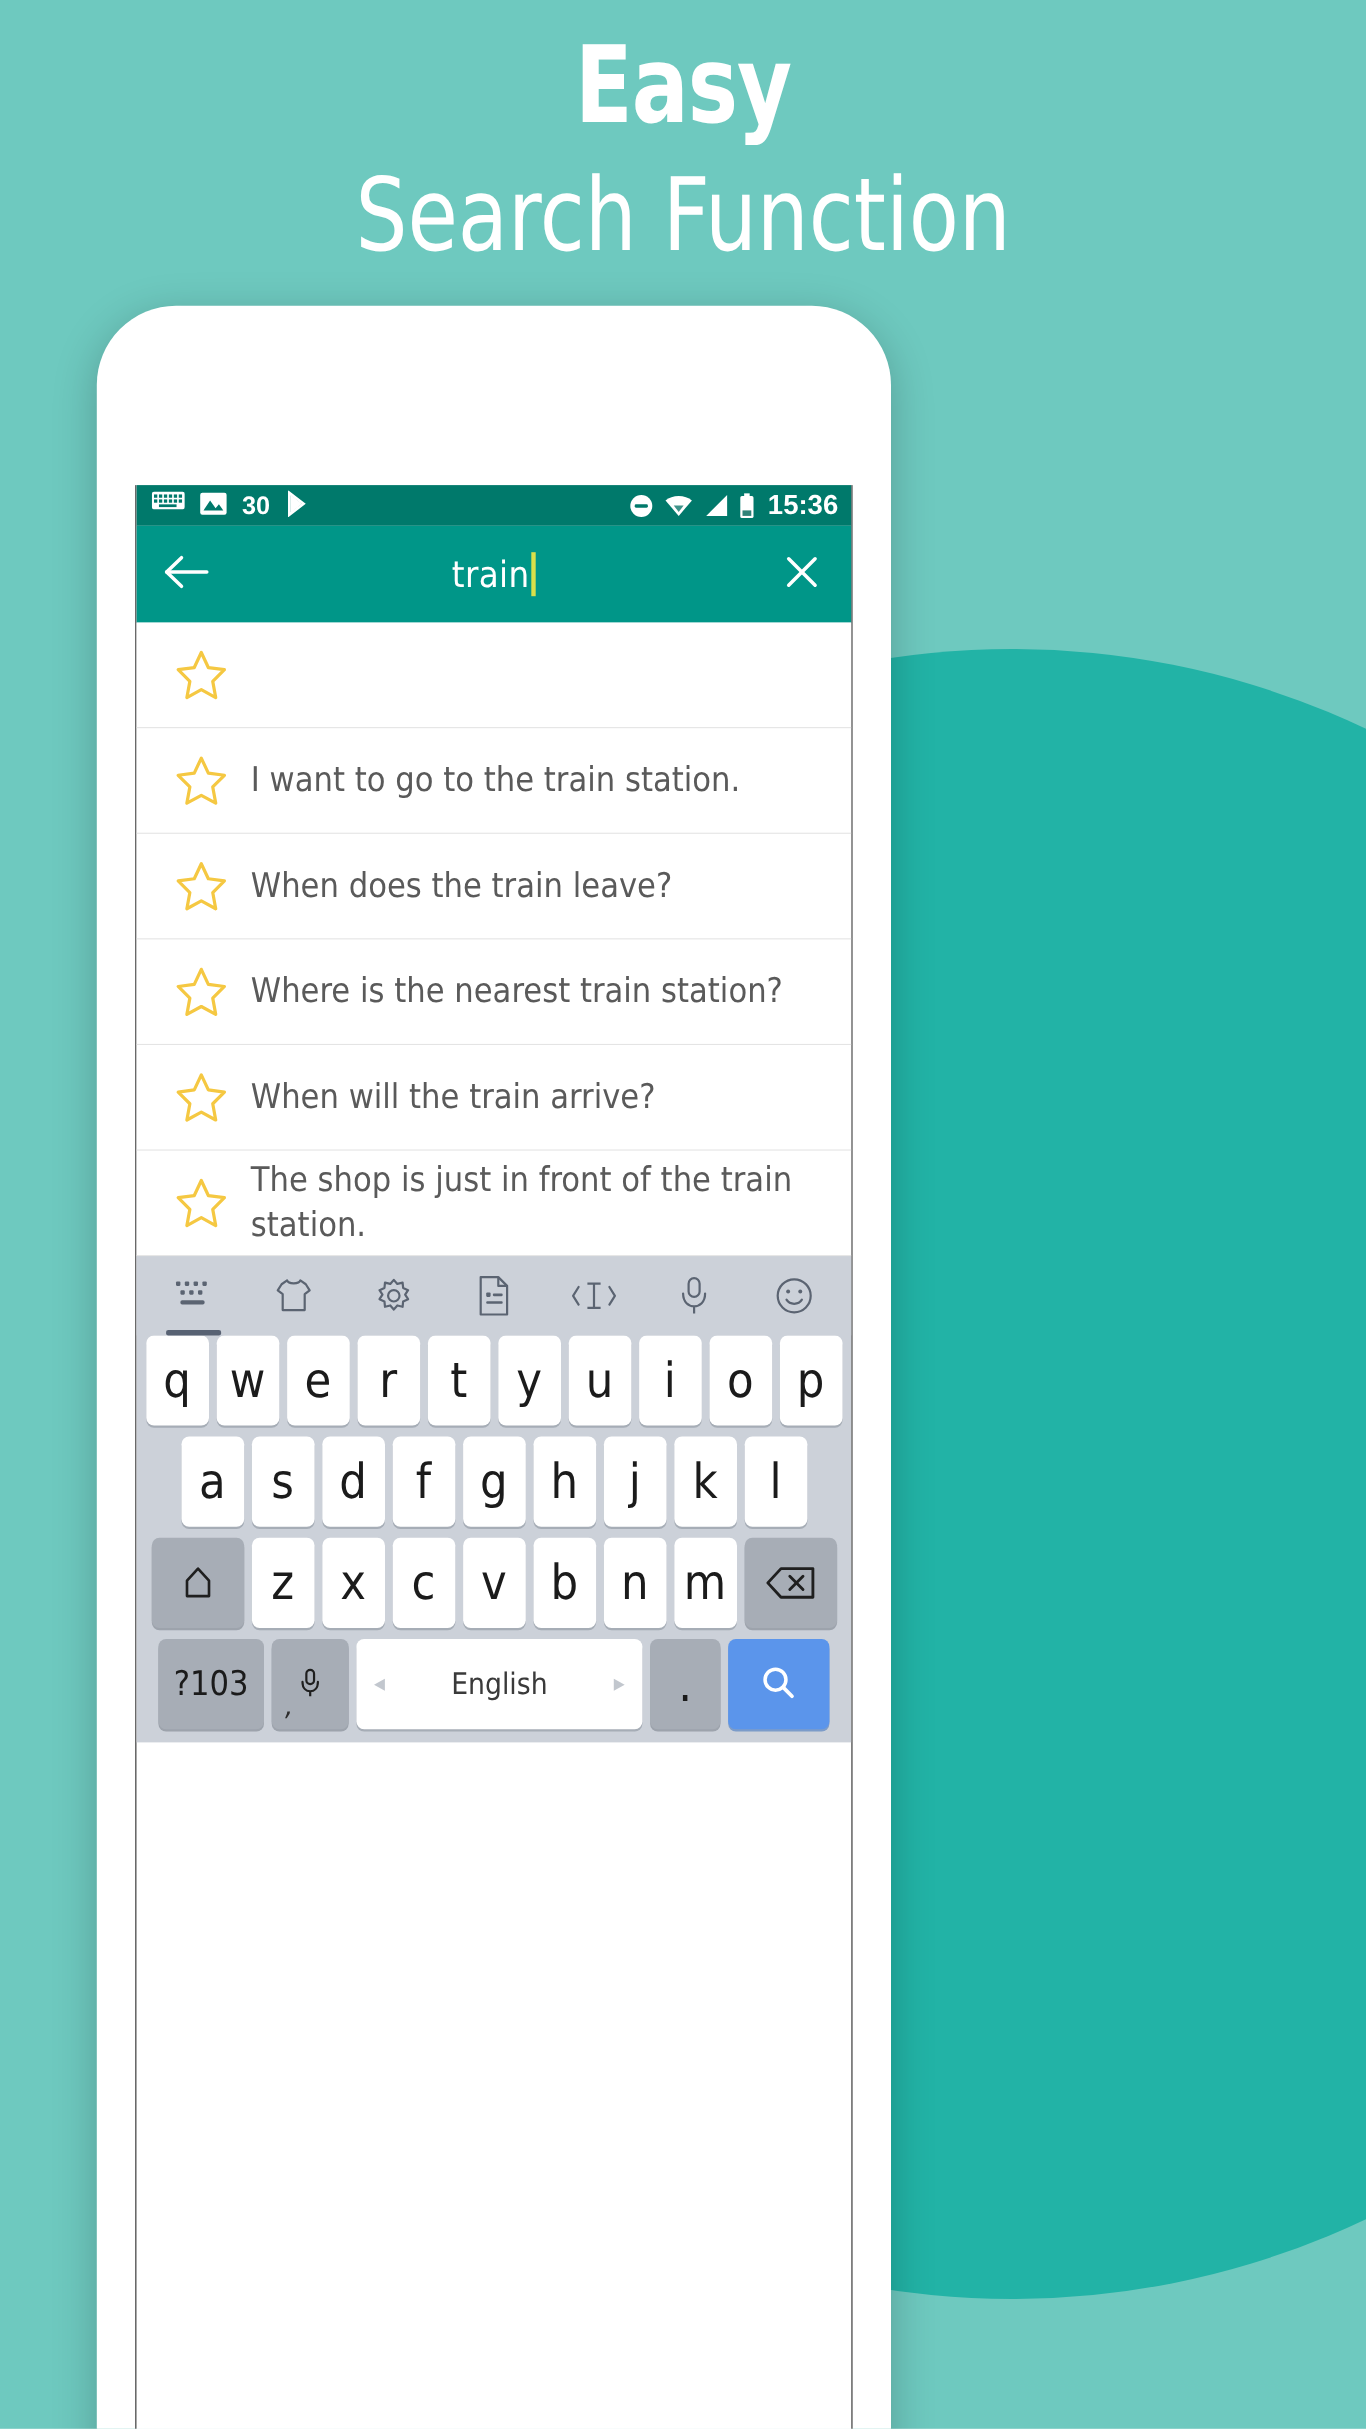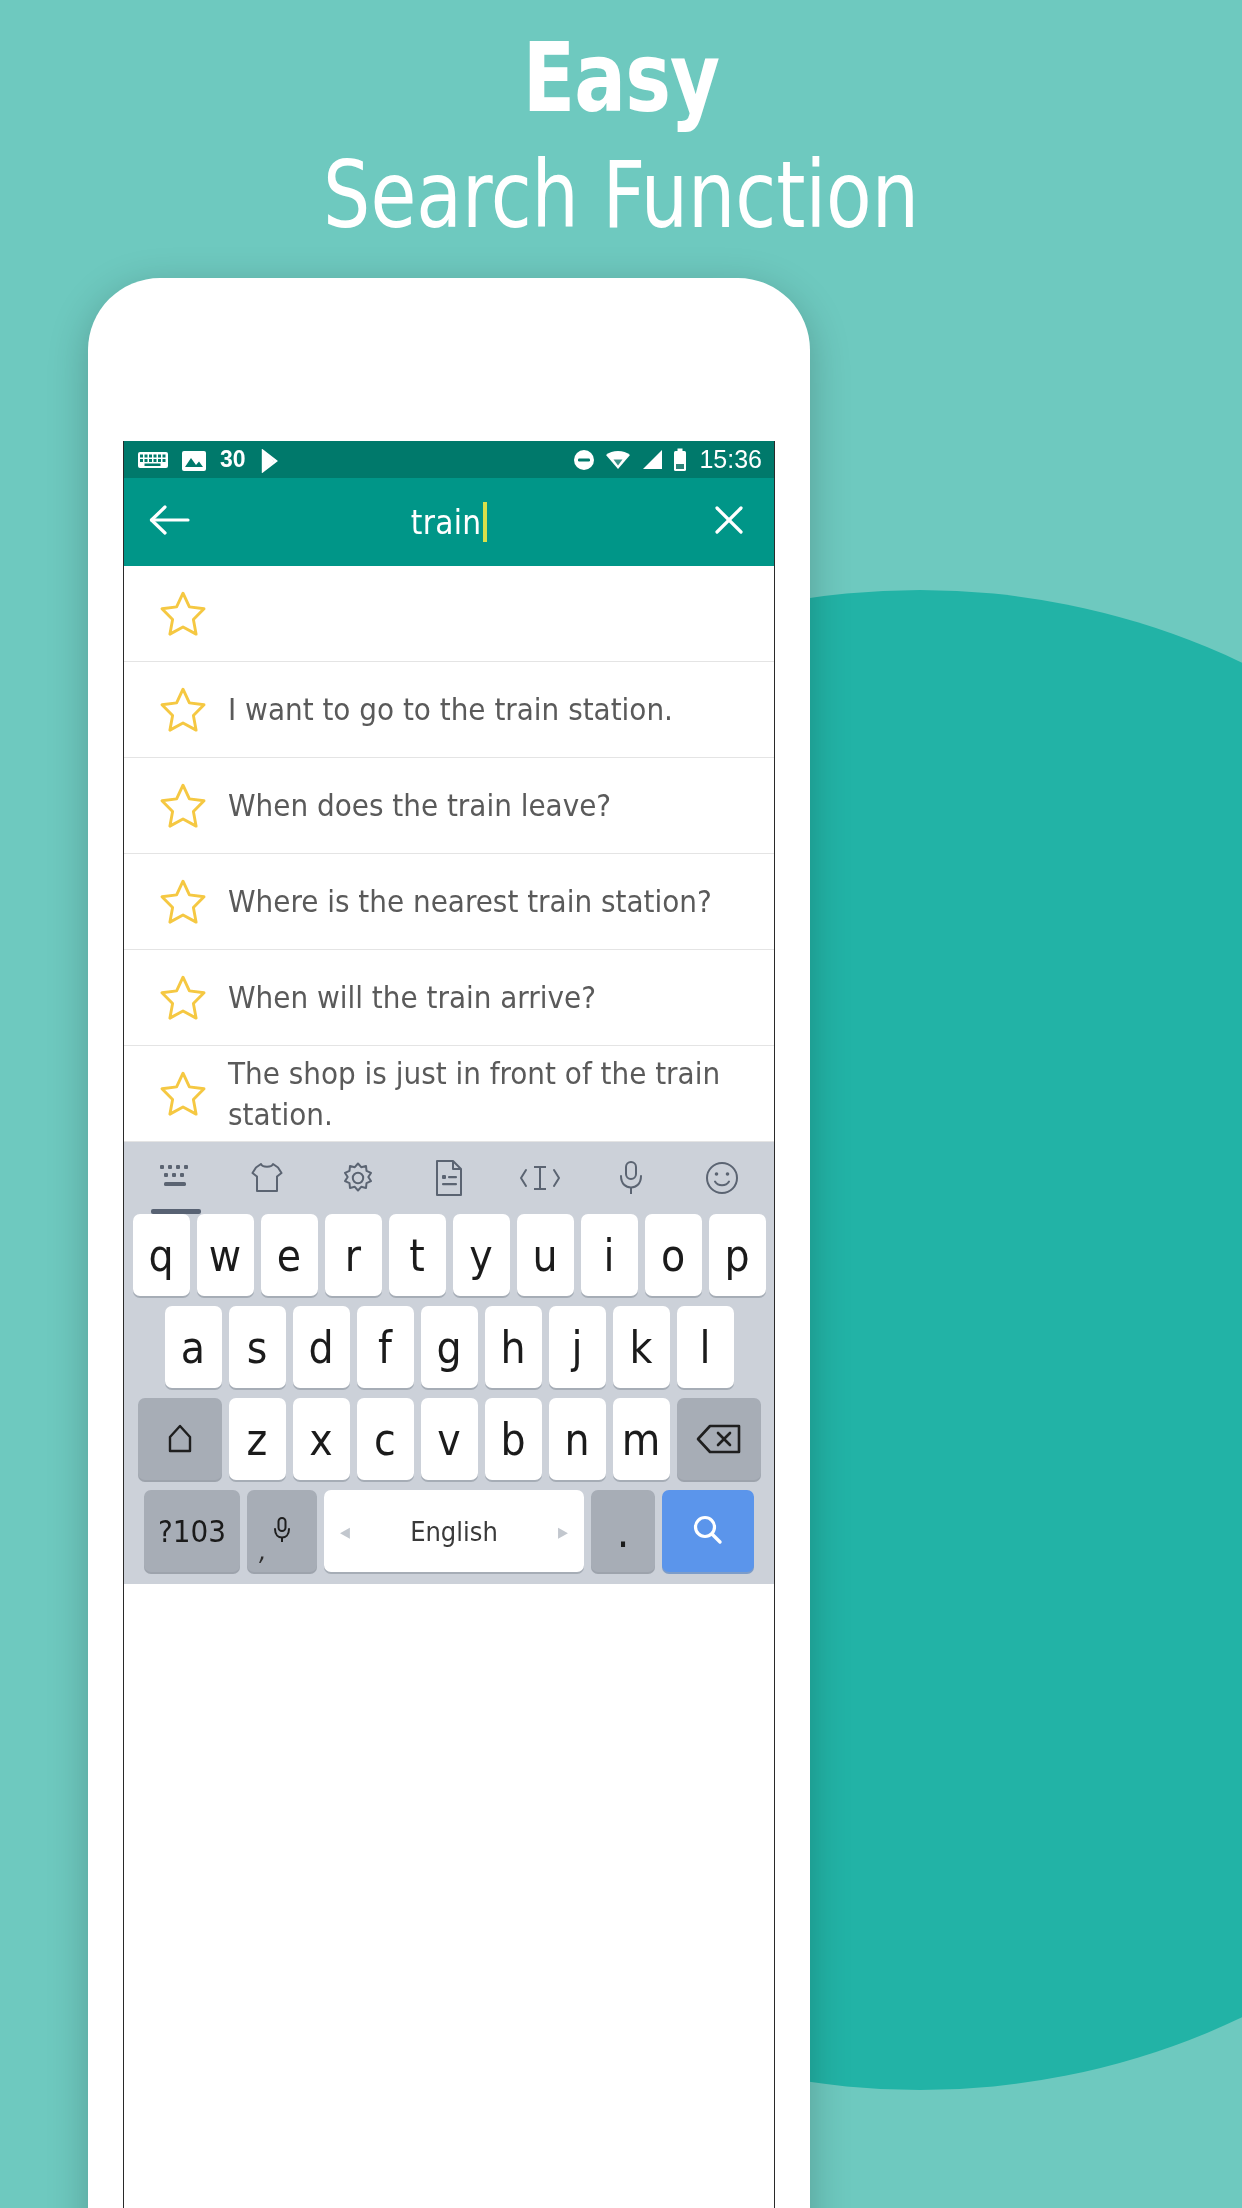--- a/index.html
+++ b/index.html
@@ -49,24 +49,24 @@
     overflow:hidden;background:#ffffff;
     border-left:1px solid #2a2a2a;border-right:1px solid #2a2a2a;
   }
   
   #statusbar{
     height:37px;background:#00796b;color:#ffffff;
     display:flex;align-items:center;
     padding:0 12px 0 14px;font-size:23px;font-weight:bold;
     box-sizing:border-box;
   }
-  #statusbar .left{display:flex;align-items:flex-end;gap:13px;flex:1;}
+  #statusbar .left{display:flex;align-items:flex-start;gap:13px;flex:1;}
   #statusbar .right{display:flex;align-items:center;gap:9px;}
   .sb-ico{display:inline-flex;align-items:center;}
-  #clock{font-size:25px;font-weight:normal;letter-spacing:0px;margin-left:3px;}
+  #clock{font-size:25px;font-weight:bold;letter-spacing:0px;margin-left:3px;}
   
   #appbar{
     height:88px;background:#009688;display:flex;align-items:center;
     padding:0 22px;box-sizing:border-box;
   }
   #back-btn{width:46px;height:46px;display:flex;align-items:center;justify-content:center;}
   #search-wrap{flex:1;display:flex;align-items:center;justify-content:center;}
   #search-text{
     color:#ffffff;font-size:33px;letter-spacing:0.3px;
     font-family:"DejaVu Sans Condensed","Liberation Sans",sans-serif;

